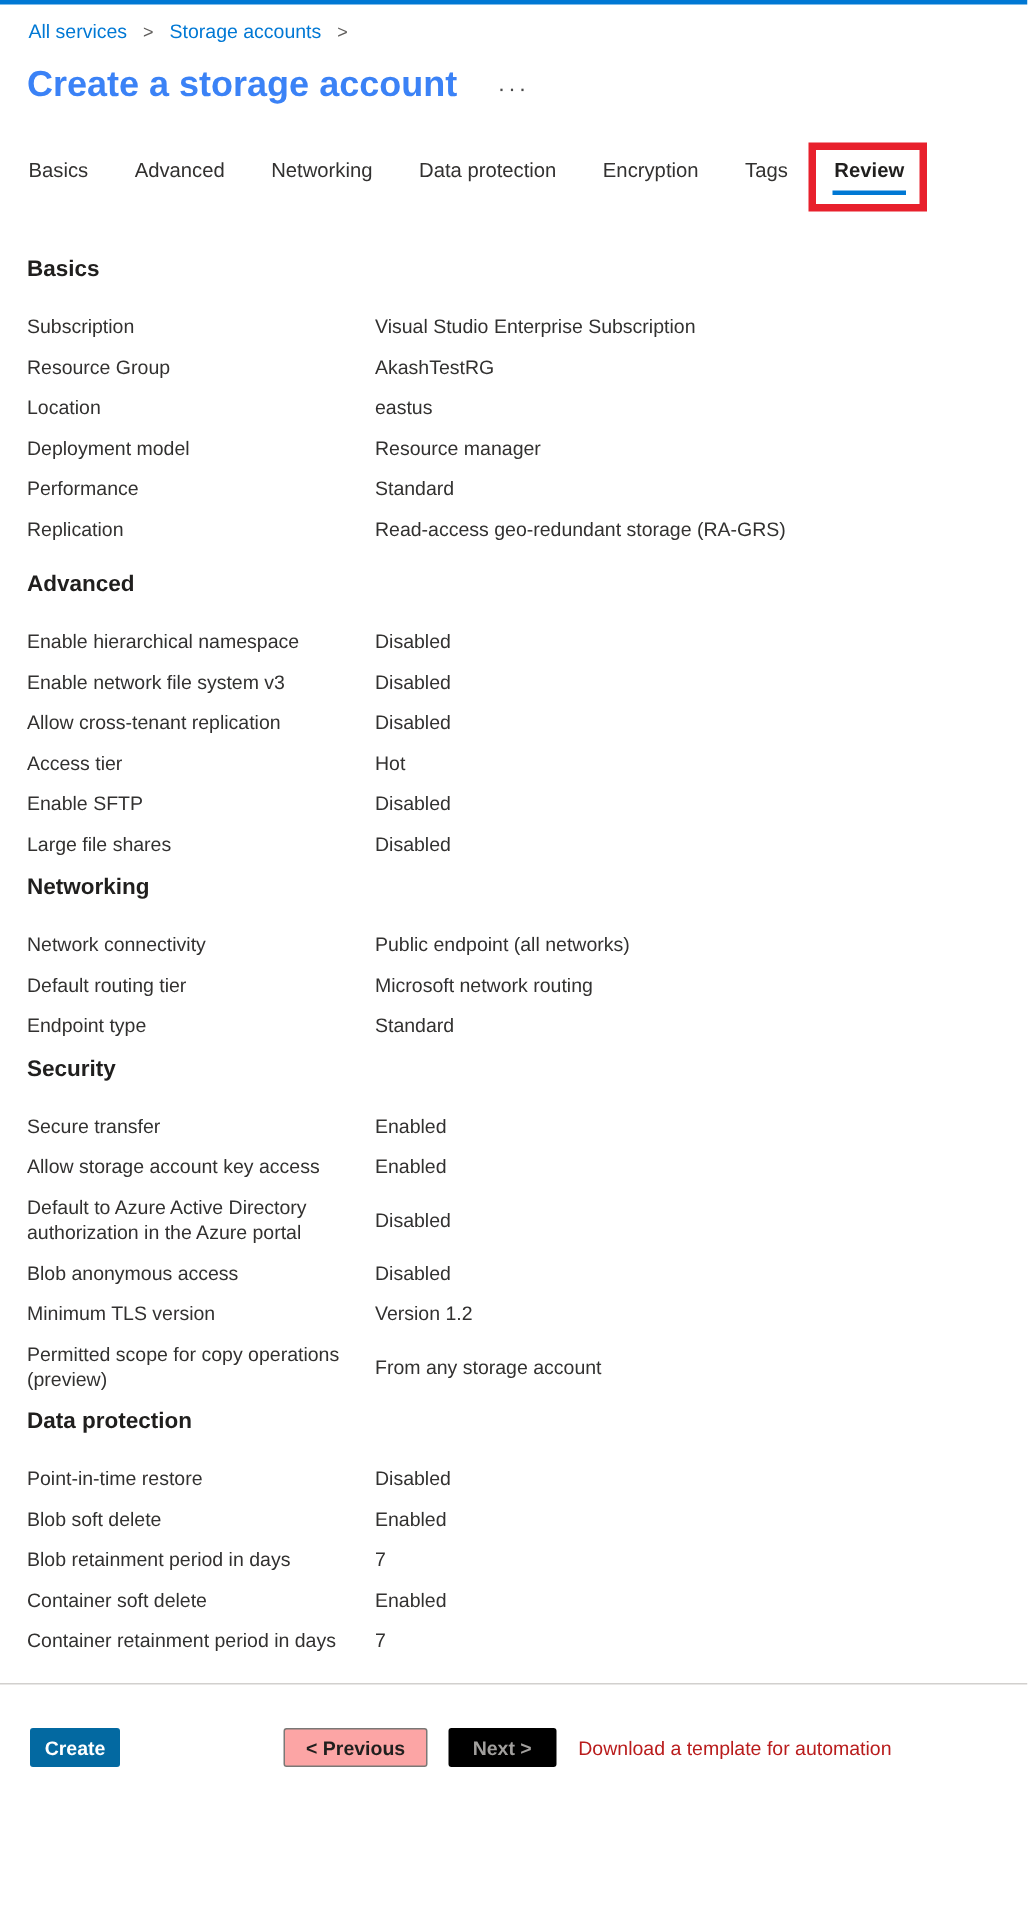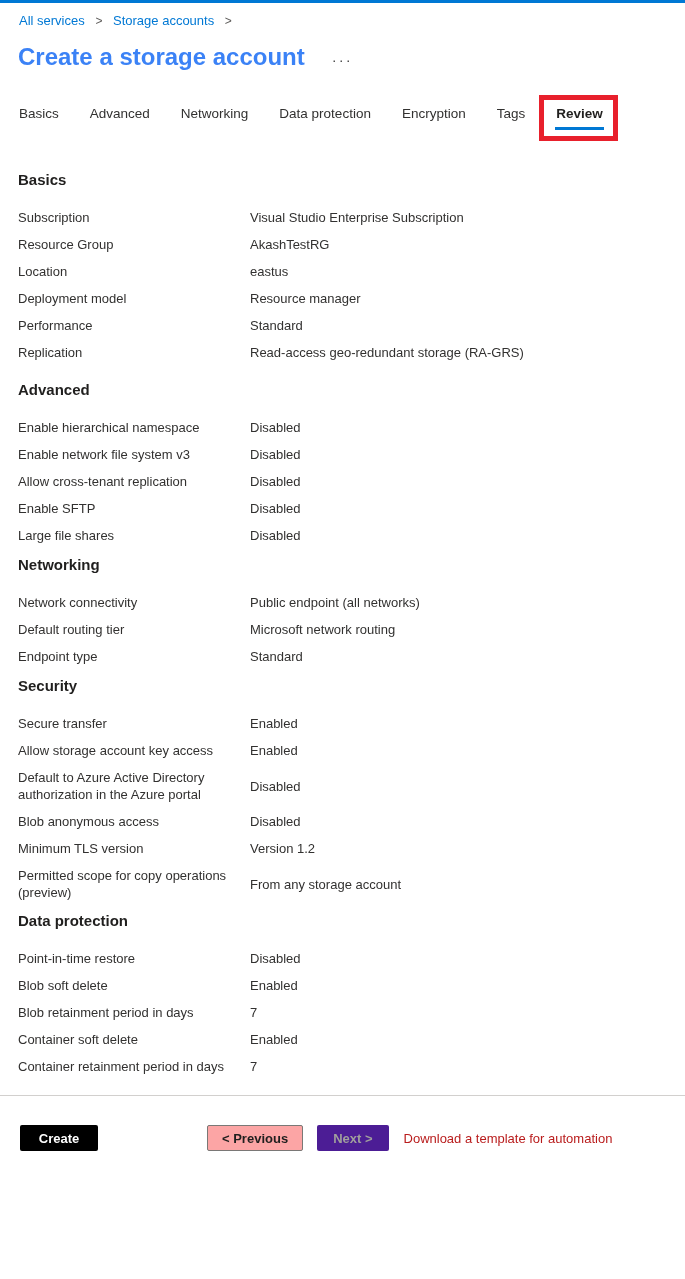--- a/index.html
+++ b/index.html
@@ -36,23 +36,23 @@
   .sec-networking { margin-top: 11px; }
   .sec-security { margin-top: 11px; }
   .sec-dataprotection { margin-top: 10px; }
   .rows { margin-top: 19px; }
   .row { display: flex; align-items: center; margin-bottom: 10px; font-size: 13px; line-height: 17px; }
   .row-label { width: 232px; padding-right: 18px; flex: none; color: #323130; }
   .row-value { flex: 1; color: #323130; }
 
   .footer { margin-top: 20px; border-top: 1px solid #d2d0ce; padding: 29px 0 0 20px; display: flex; align-items: center; }
   .btn { font-family: "Liberation Sans", sans-serif; font-size: 13px; font-weight: 600; height: 26px; border-radius: 2px; cursor: pointer; }
-  .btn-primary { background: #000000; color: #ffffff; border: none; width: 78px; }
+  .btn-primary { background: #0369a1; color: #ffffff; border: none; width: 60px; }
   .btn-outline { background: #fca5a5; color: #201f1e; border: 1px solid #7a7876; padding: 0 14px; margin-left: 109px; }
-  .btn-disabled { background: #4c1d95; color: #a19f9d; border: none; padding: 0 16px; margin-left: 14px; cursor: default; text-align: center; }
+  .btn-disabled { background: #000000; color: #a19f9d; border: none; padding: 0 16px; margin-left: 14px; cursor: default; text-align: center; }
   .dl-link { margin-left: 15px; font-size: 13px; color: #b91c1c; text-decoration: none; cursor: pointer; }
 </style>
 </head>
 <body>
 
 <div class="topbar"></div>
 
 <div class="breadcrumb">
   <a class="crumb">All services</a>
   <span class="sep">&gt;</span>
@@ -132,20 +132,24 @@
       </div>
       <div class="row">
         <div class="row-label">Enable network file system v3</div>
         <div class="row-value">Disabled</div>
       </div>
       <div class="row">
         <div class="row-label">Allow cross-tenant replication</div>
         <div class="row-value">Disabled</div>
       </div>
       <div class="row">
+        <div class="row-label">Access tier</div>
+        <div class="row-value">Hot</div>
+      </div>
+      <div class="row">
         <div class="row-label">Enable SFTP</div>
         <div class="row-value">Disabled</div>
       </div>
       <div class="row">
         <div class="row-label">Large file shares</div>
         <div class="row-value">Disabled</div>
       </div>
     </div>
   </div>
 

